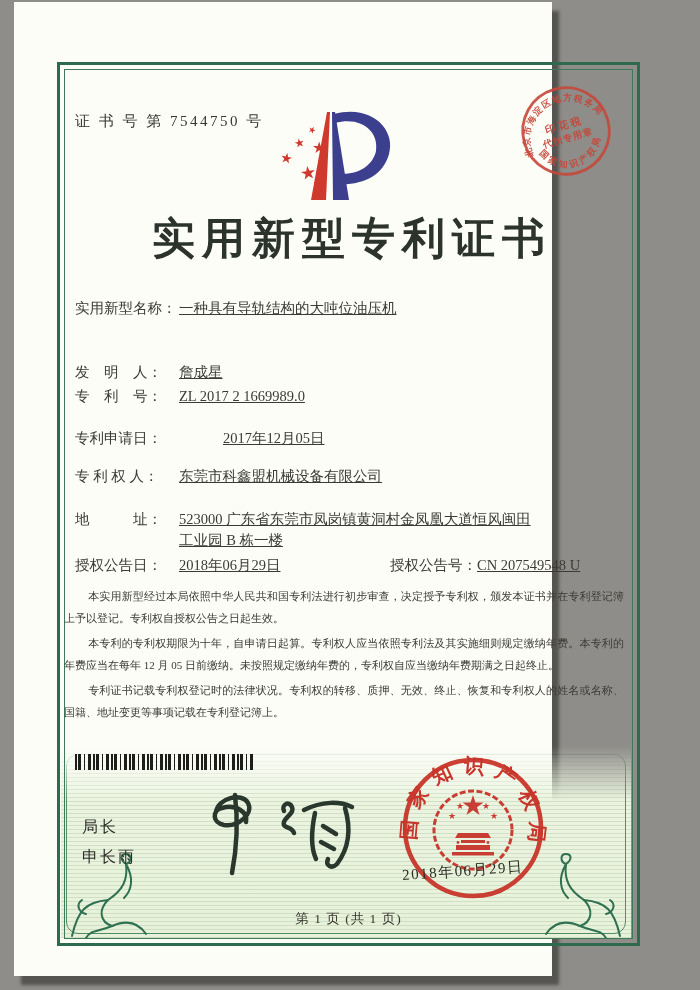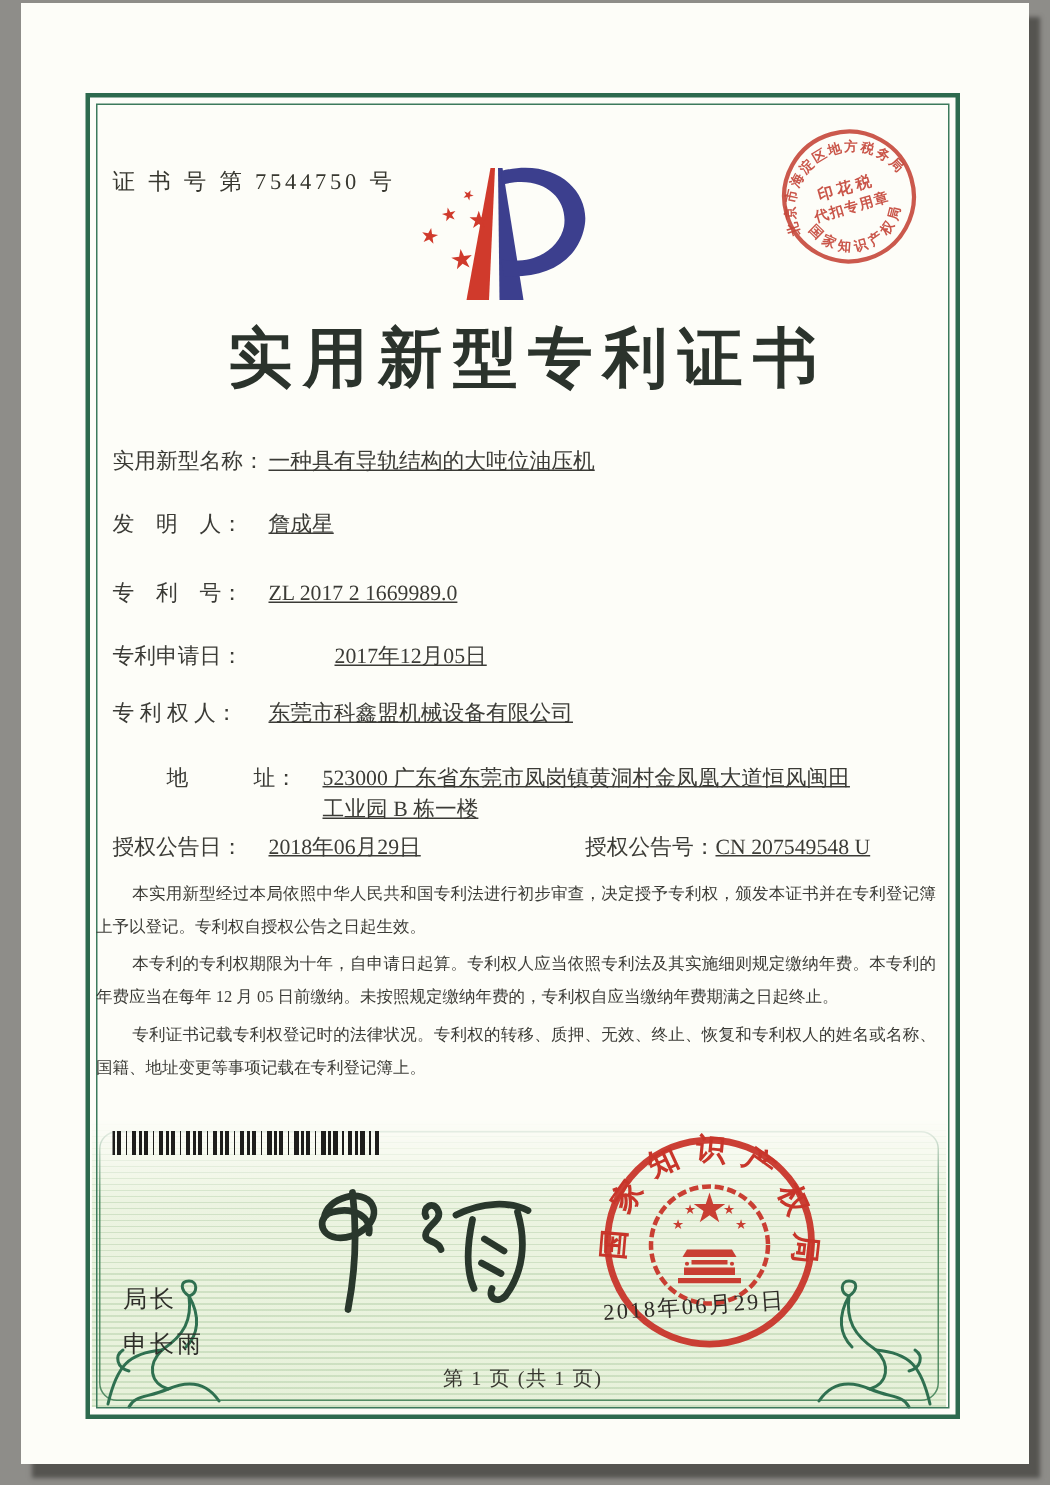--- a/index.html
+++ b/index.html
@@ -1,18 +1,18 @@
 <!DOCTYPE html>
 <html><head>
 <meta charset="utf-8">
 <style>
   html,body{margin:0;padding:0;}
   body{background:#8e8d89;font-family:"Liberation Serif","DejaVu Serif",serif;}
   #stage{position:relative;width:700px;height:990px;overflow:hidden;background:#8e8d89;}
-  #paper{position:absolute;left:14px;top:2px;width:672px;height:974px;background:#fdfdf8;
+  #paper{position:absolute;left:14px;top:2px;width:538px;height:974px;background:#fdfdf8;
          box-shadow:7px 9px 3px rgba(75,74,70,0.85);}
   .abs{position:absolute;}
 
   
   .frame-outer{position:absolute;left:43px;top:60px;width:577px;height:878px;
       border:3px solid #2d6a4e;}
   .frame-inner{position:absolute;left:4px;top:4px;right:4px;bottom:4px;
       border:1px solid #3d7a5c;}
 
   .cert-no{position:absolute;left:61px;top:110px;font-size:15px;letter-spacing:2.5px;color:#37372f;}
@@ -38,21 +38,21 @@
   .band-frame{position:absolute;left:5px;right:5px;top:8px;bottom:4px;
       border:1px solid rgba(60,125,82,0.85);border-radius:12px;}
 
   .barcode{position:absolute;left:61px;top:752px;width:178px;height:16px;
       background:repeating-linear-gradient(90deg,
         #1d1d1b 0 2px, rgba(0,0,0,0) 2px 3px,
         #1d1d1b 3px 6px, rgba(0,0,0,0) 6px 9px,
         #1d1d1b 9px 10px, rgba(0,0,0,0) 10px 13px,
         #1d1d1b 13px 16px, rgba(0,0,0,0) 16px 18px);}
 
-  .director{position:absolute;left:68px;top:810px;font-size:16px;color:#2e2e29;line-height:30px;letter-spacing:2px;margin-top:40px;}
+  .director{position:absolute;left:68px;top:810px;font-size:16px;color:#2e2e29;line-height:30px;letter-spacing:2px;}
 
   .seal-date{position:absolute;left:388px;top:858px;width:170px;font-size:15px;color:#2f2c27;
       letter-spacing:1.5px;transform:rotate(-4deg);}
 
   .page-footer{position:absolute;left:43px;top:908px;width:583px;text-align:center;
       font-size:13.5px;color:#37372f;letter-spacing:1px;}
 
   .logo-star{position:absolute;color:#d03a2c;line-height:1;}
 </style>
 </head>
@@ -117,37 +117,37 @@
       <span class="logo-star" style="left:8px;top:48px;font-size:14px;transform:rotate(10deg);">★</span>
       <span class="logo-star" style="left:28px;top:60px;font-size:18px;transform:rotate(-8deg);">★</span>
     </div>
 
     <div class="title">实用新型专利证书</div>
 
     <div class="field-row" style="top:296px;align-items:flex-end;">
       <span class="field-label">实用新型名称：</span>
       <span class="field-value">一种具有导轨结构的大吨位油压机</span>
     </div>
-    <div class="field-row" style="top:338px;">
+    <div class="field-row" style="top:360px;">
       <span class="field-label">发　明　人：</span>
       <span class="field-value">詹成星</span>
     </div>
     <div class="field-row" style="top:384px;">
       <span class="field-label">专　利　号：</span>
       <span class="field-value">ZL 2017 2 1669989.0</span>
     </div>
     <div class="field-row" style="top:426px;gap:44px;">
       <span class="field-label">专利申请日：</span>
       <span class="field-value">2017年12月05日</span>
     </div>
     <div class="field-row" style="top:464px;">
       <span class="field-label">专 利 权 人：</span>
       <span class="field-value">东莞市科鑫盟机械设备有限公司</span>
     </div>
-    <div class="field-row" style="top:507px;margin-left:36px;">
+    <div class="field-row" style="top:507px;">
       <span class="field-label">地　　　址：</span>
       <span class="field-value">
         <div>523000 广东省东莞市凤岗镇黄洞村金凤凰大道恒风闽田</div>
         <div>工业园 B 栋一楼</div>
       </span>
     </div>
     <div class="field-row" style="top:553px;">
       <span class="field-label">授权公告日：</span>
       <span class="field-value">2018年06月29日</span>
     </div>

